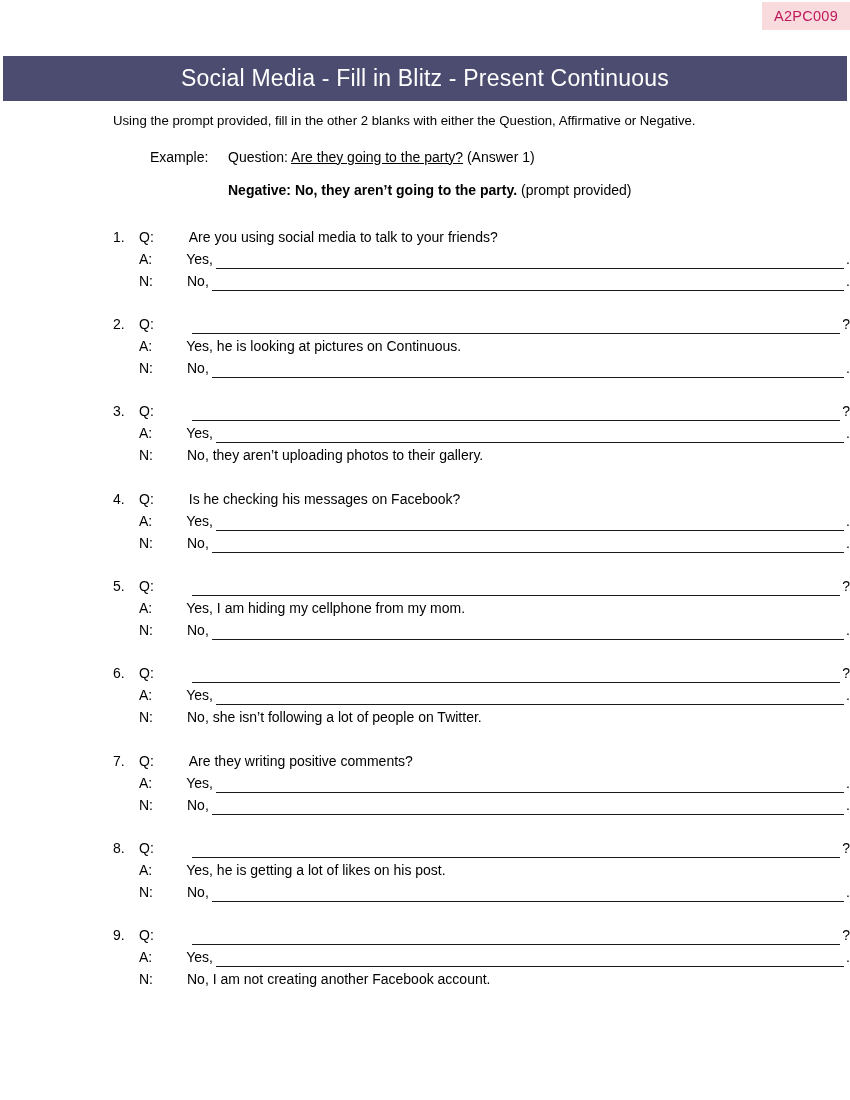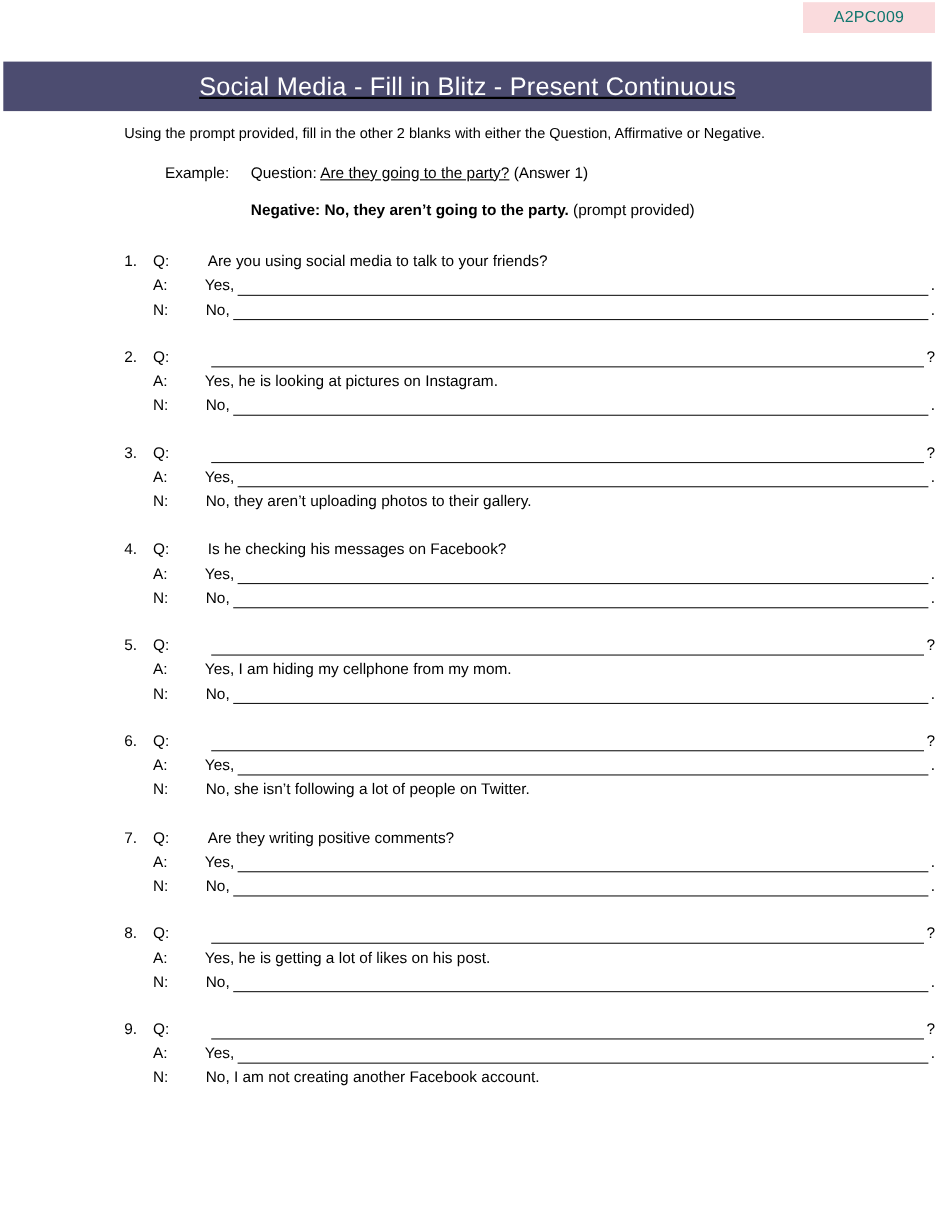--- a/index.html
+++ b/index.html
@@ -21,43 +21,42 @@
     position: absolute;
     top: 0;
     left: 0;
     width: 850px;
     height: 32px;
   }
   .code-badge {
     position: absolute;
     top: 2px;
     right: 0;
-    width: 120px;
+    width: 88px;
     height: 28px;
     background: #fadbdd;
     display: flex;
     align-items: center;
     justify-content: center;
     font-size: 14.5px;
     letter-spacing: 0.3px;
-    color: #0f766e;
+    color: #be185d;
   }
 
   
   .banner {
     position: absolute;
     top: 56px;
     left: 3px;
     width: 844px;
     height: 45px;
     background: #4c4c70;
     display: flex;
     align-items: center;
     justify-content: center;
-    text-decoration: underline;
   }
   .banner-title {
     color: #ffffff;
     font-size: 23px;
     font-weight: 400;
     letter-spacing: 0.2px;
     white-space: nowrap;
   }
 
   
@@ -216,21 +215,21 @@
           <span class="tag">Q:</span>
           <span class="content">
             <span class="blank"></span>
             <span class="terminator">?</span>
           </span>
         </div>
         <div class="row sub">
           <span class="num"></span>
           <span class="tag">A:</span>
           <span class="content">
-            <span class="filled">Yes, he is looking at pictures on Instagram.</span>
+            <span class="filled">Yes, he is looking at pictures on Continuous.</span>
           </span>
         </div>
         <div class="row sub">
           <span class="num"></span>
           <span class="tag">N:</span>
           <span class="content">
             <span class="seed">No,</span>
             <span class="blank"></span>
             <span class="terminator">.</span>
           </span>

